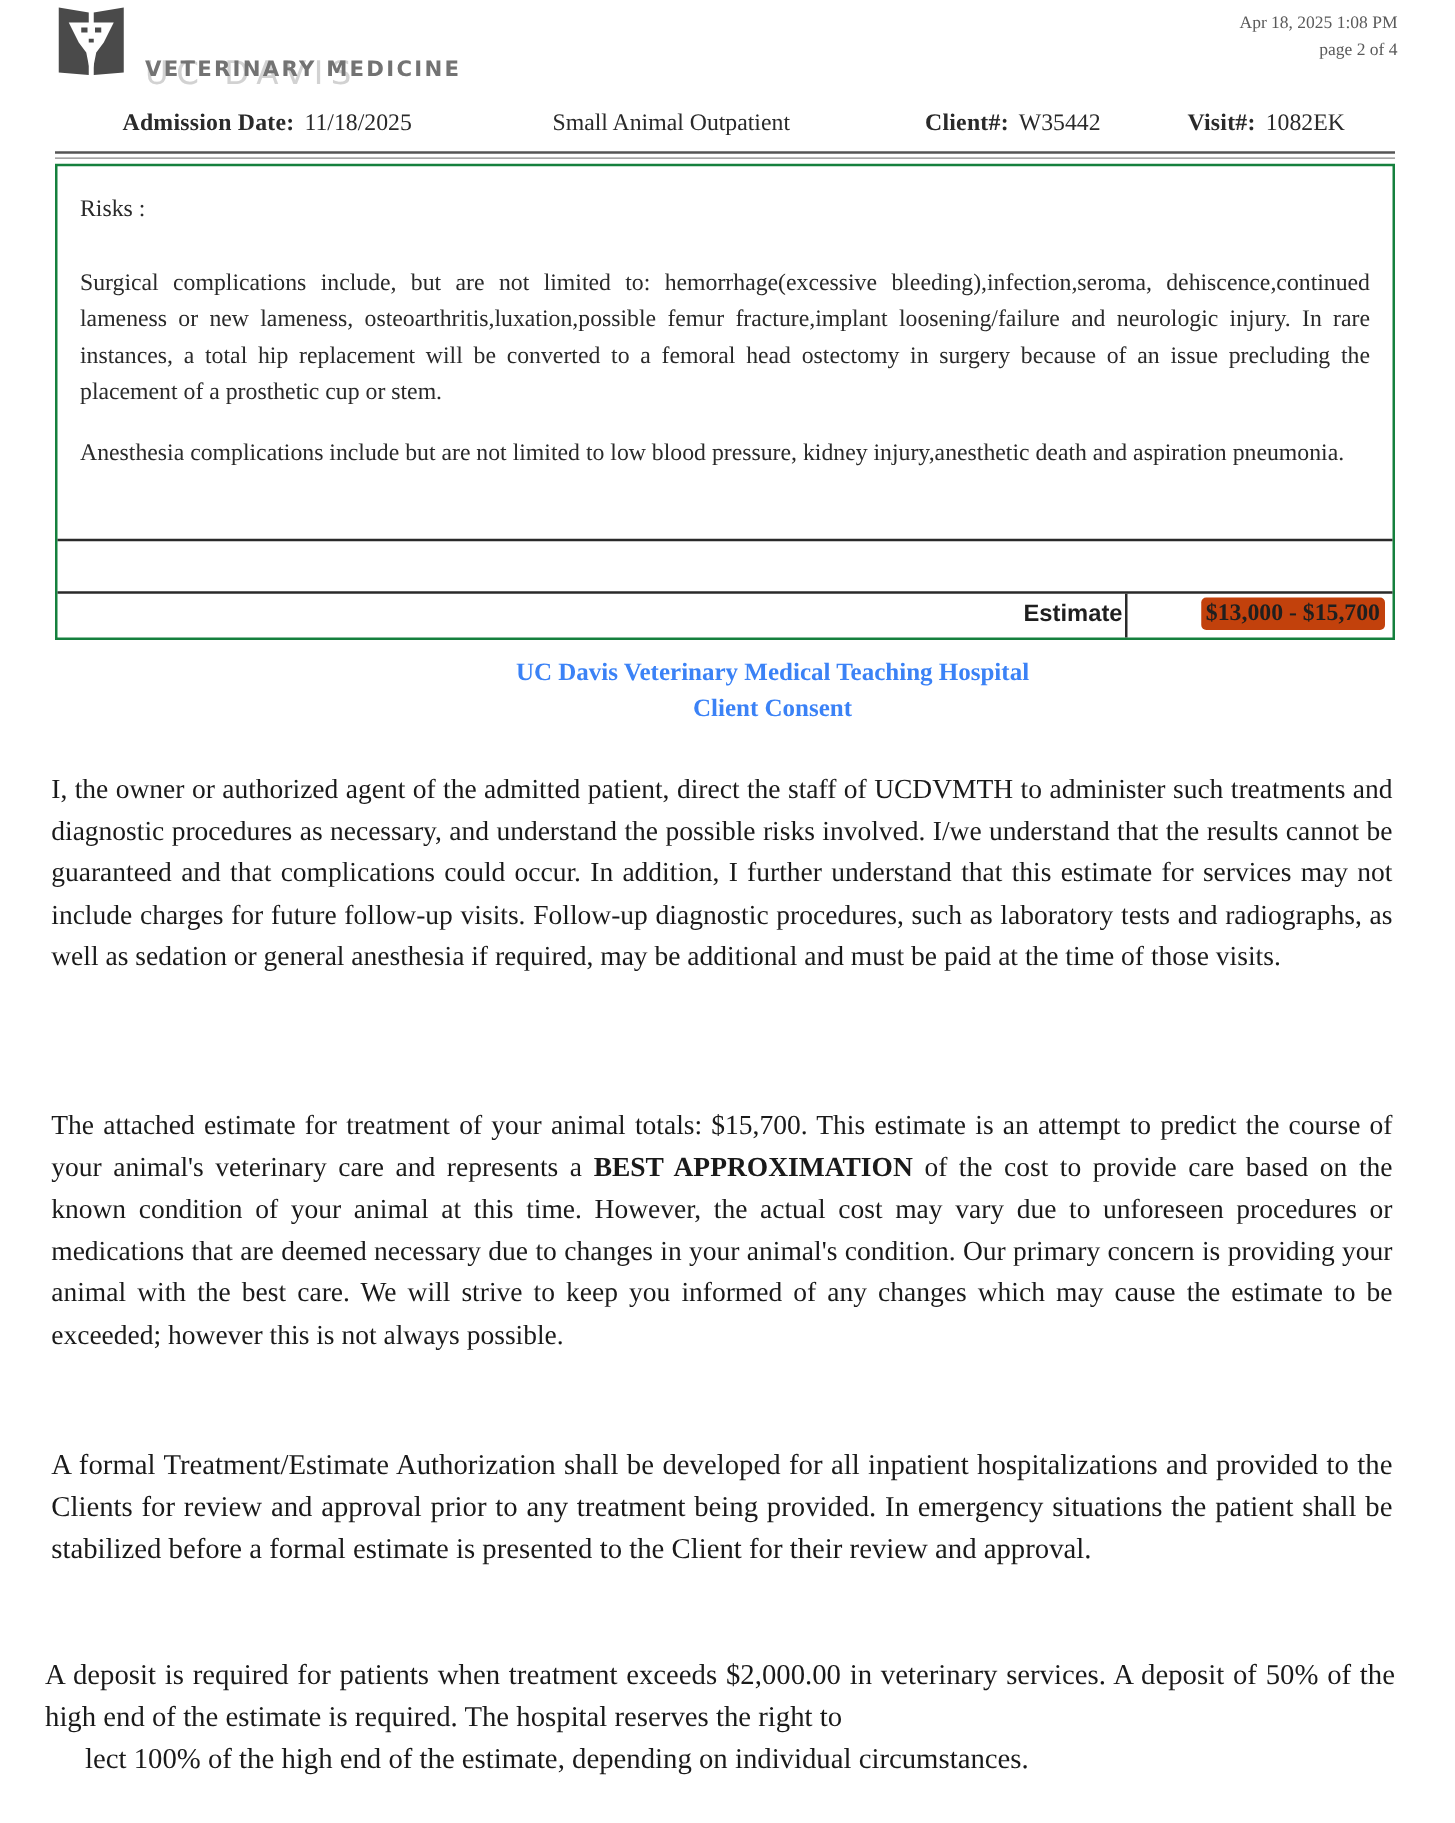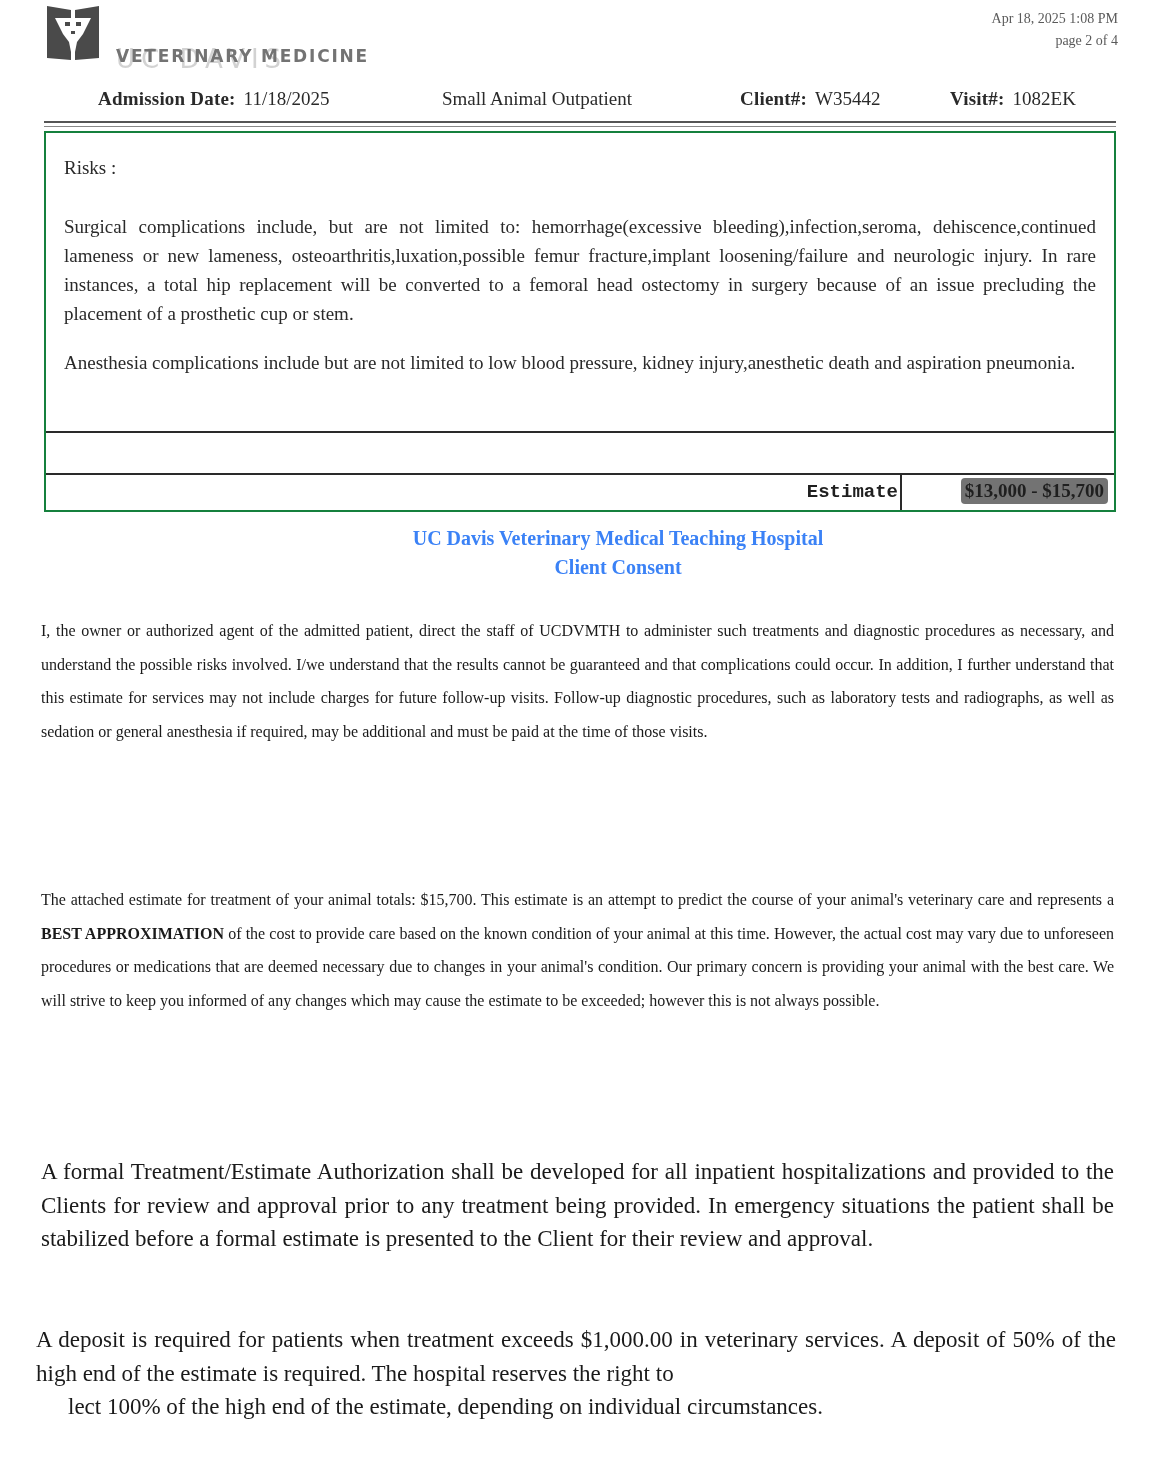--- a/index.html
+++ b/index.html
@@ -135,21 +135,21 @@
       position: absolute;
       left: 0; top: 340px;
       width: 100%;
       height: 37px;
       border-top: 2px solid #2a2a2a;
       box-sizing: border-box;
     }
     .estimate-label {
       position: absolute;
       right: 216px; top: 6px;
-      font-family: Liberation Mono, monospace;
+      font-family: Liberation Sans, sans-serif;
       font-weight: bold;
       font-size: 19px;
       color: #1f1f1f;
     }
     .estimate-divider {
       position: absolute;
       left: 854px; top: 0;
       width: 2px; height: 100%;
       background: #2a2a2a;
     }
@@ -179,21 +179,21 @@
       padding-left: 36px;
     }
 
     
     .body-para {
       position: absolute;
       left: 41px;
       width: 1073px;
       margin: 0;
       font-family: "Liberation Serif", serif;
-      font-size: 16px;
+      font-size: 22px;
       line-height: 33.6px;
       color: #1a1a1a;
       text-align: justify;
       text-align-last: left;
     }
     .para-1 { top: 614px; }
     .para-2 { top: 883px; }
     .para-3 { top: 1155px; font-size: 23px; }
     .para-4 { top: 1323px; left: 36px; width: 1080px; font-size: 23px; }
     .para-4 .tail { display: block; padding-left: 32px; }
@@ -239,30 +239,30 @@
   <div class="risks-box">
     <div class="risks-content">
       <p class="risks-heading">Risks :</p>
       <p class="risks-para">Surgical complications include, but are not limited to: hemorrhage(excessive bleeding),infection,seroma, dehiscence,continued lameness or new lameness, osteoarthritis,luxation,possible femur fracture,implant loosening/failure and neurologic injury. In rare instances, a total hip replacement will be converted to a femoral head ostectomy in surgery because of an issue precluding the placement of a prosthetic cup or stem.</p>
       <p class="risks-para">Anesthesia complications include but are not limited to low blood pressure, kidney injury,anesthetic death and aspiration pneumonia.</p>
     </div>
     <div class="risks-spacer-row"></div>
     <div class="estimate-row">
       <span class="estimate-label">Estimate</span>
       <span class="estimate-divider"></span>
-      <span class="estimate-value" style="background: #737373;">$13,000 - $15,700</span>
+      <span class="estimate-value" style="background: #c2410c;">$13,000 - $15,700</span>
     </div>
   </div>
 
   <div class="consent-title">
     <div>UC Davis Veterinary Medical Teaching Hospital</div>
     <div>Client Consent</div>
   </div>
 
   <p class="body-para para-1">I, the owner or authorized agent of the admitted patient, direct the staff of UCDVMTH to administer such treatments and diagnostic procedures as necessary, and understand the possible risks involved. I/we understand that the results cannot be guaranteed and that complications could occur. In addition, I further understand that this estimate for services may not include charges for future follow-up visits. Follow-up diagnostic procedures, such as laboratory tests and radiographs, as well as sedation or general anesthesia if required, may be additional and must be paid at the time of those visits.</p>
 
   <p class="body-para para-2"><span>The attached estimate for treatment of your animal totals: $15,700. This estimate is an attempt to predict the course of your animal's veterinary care and represents a </span><span class="bold">BEST APPROXIMATION</span><span> of the cost to provide care based on the known condition of your animal at this time. However, the actual cost may vary due to unforeseen procedures or medications that are deemed necessary due to changes in your animal's condition. Our primary concern is providing your animal with the best care. We will strive to keep you informed of any changes which may cause the estimate to be exceeded; however this is not always possible.</span></p>
 
   <p class="body-para para-3">A formal Treatment/Estimate Authorization shall be developed for all inpatient hospitalizations and provided to the Clients for review and approval prior to any treatment being provided. In emergency situations the patient shall be stabilized before a formal estimate is presented to the Client for their review and approval.</p>
 
-  <p class="body-para para-4"><span>A deposit is required for patients when treatment exceeds $1,000.00 in veterinary services. A deposit of 50% of the high end of the estimate is required. The hospital reserves the right to</span><span class="tail">lect 100% of the high end of the estimate, depending on individual circumstances.</span></p>
+  <p class="body-para para-4"><span>A deposit is required for patients when treatment exceeds $2,000.00 in veterinary services. A deposit of 50% of the high end of the estimate is required. The hospital reserves the right to</span><span class="tail">lect 100% of the high end of the estimate, depending on individual circumstances.</span></p>
 
 </div>
 
 </body></html>

